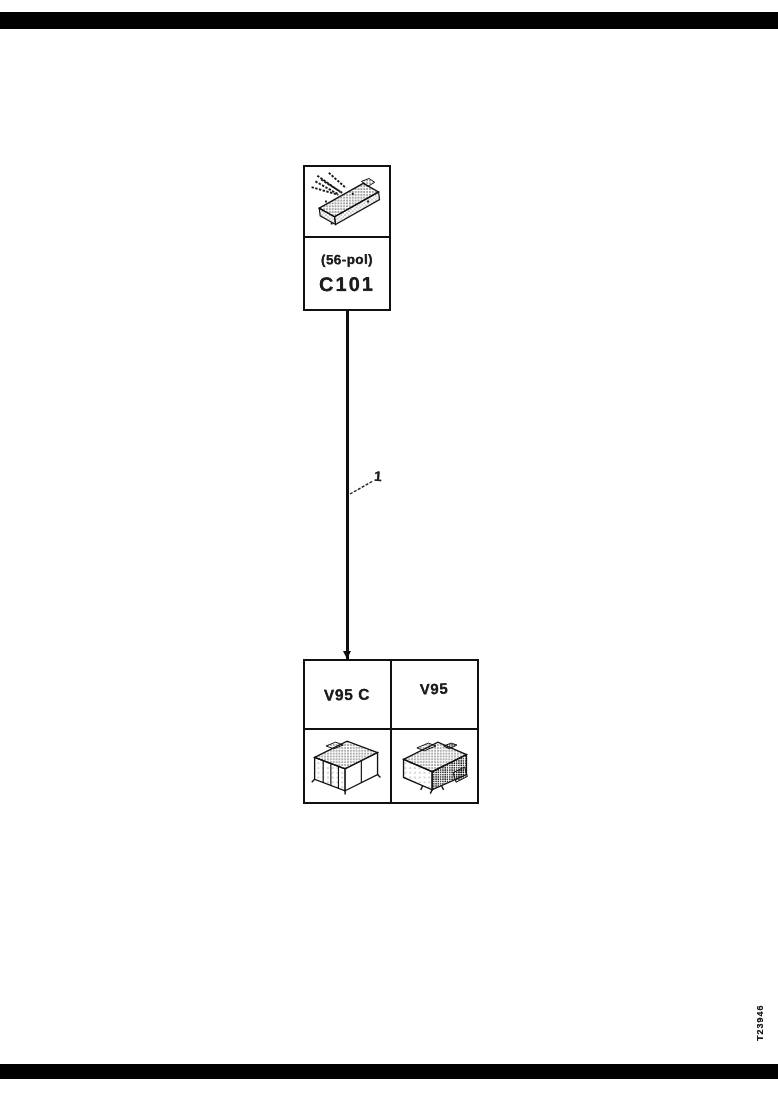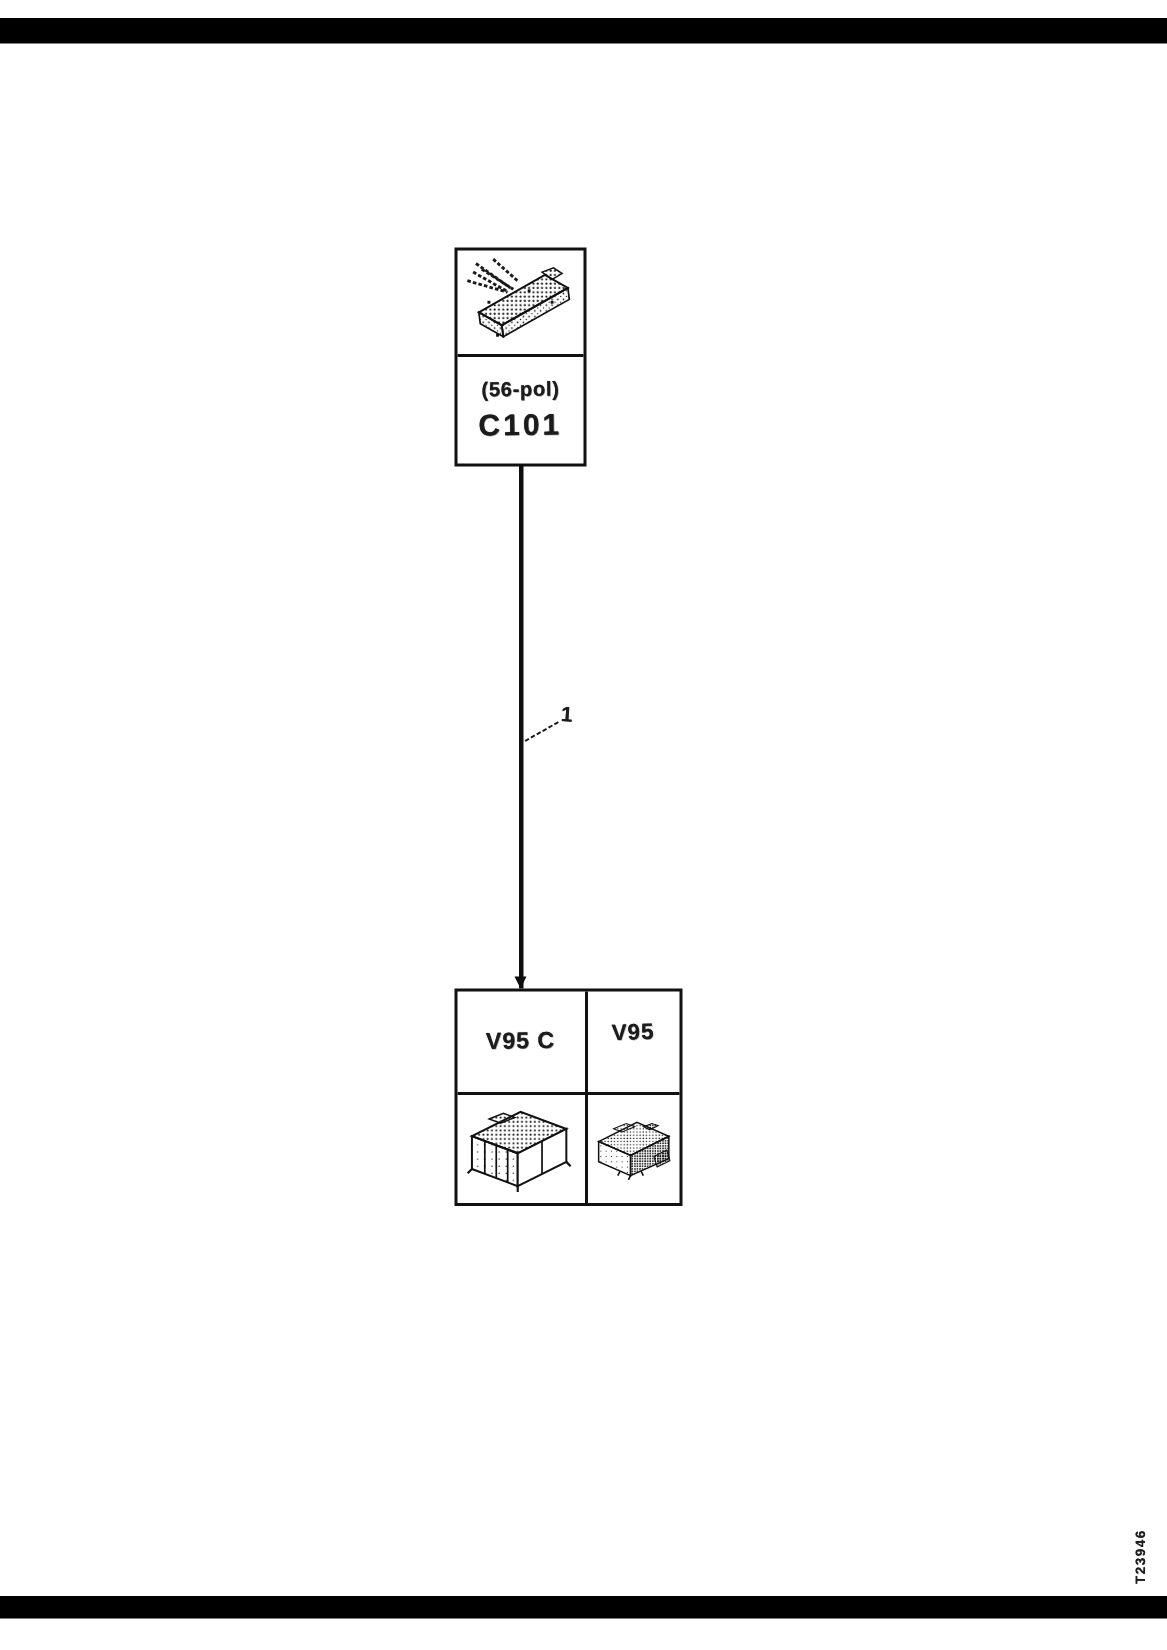--- a/index.html
+++ b/index.html
@@ -3,20 +3,21 @@
 <meta charset="utf-8">
 <style>
   html,body{margin:0;padding:0;background:#e8e8e8;}
   .page{
     position:relative;
     width:778px;height:1100px;
     background:#ffffff;
     overflow:hidden;
     font-family:"Liberation Sans", sans-serif;
     color:#1a1a1a;
+    text-align:right;
   }
   .border-bar{
     position:absolute;left:0;width:778px;background:#000;
   }
   .border-bar.top{top:12px;height:17px;}
   .border-bar.bottom{top:1064px;height:15px;}
 
   
   .connector-box{
     position:absolute;left:303px;top:165px;width:88px;height:146px;
@@ -47,21 +48,21 @@
     border-top:8px solid #0e0e0e;
   }
   .callout-leader{position:absolute;left:348px;top:466px;width:34px;height:32px;}
   .callout-label{
     position:absolute;left:374px;top:468px;font-size:14px;font-weight:700;
     color:#1c1c1c;text-shadow:0 0 0.5px rgba(0,0,0,0.8);transform:rotate(4deg);
   }
 
   
   .component-grid{
-    position:absolute;left:303px;top:659px;width:152px;height:145px;
+    position:absolute;left:303px;top:659px;width:176px;height:145px;
     border:2px solid #111;box-sizing:border-box;background:#fff;
     display:grid;grid-template-columns:87px 1fr;grid-template-rows:69px 1fr;
   }
   .component-grid .cell{
     box-sizing:border-box;display:flex;align-items:center;justify-content:center;overflow:hidden;
   }
   .cell.bl{border-right:2px solid #111;border-bottom:2px solid #111;}
   .cell.br{border-bottom:2px solid #111;}
   .cell.il{border-right:2px solid #111;}
   .comp-label{font-size:15.5px;letter-spacing:0.6px;}

